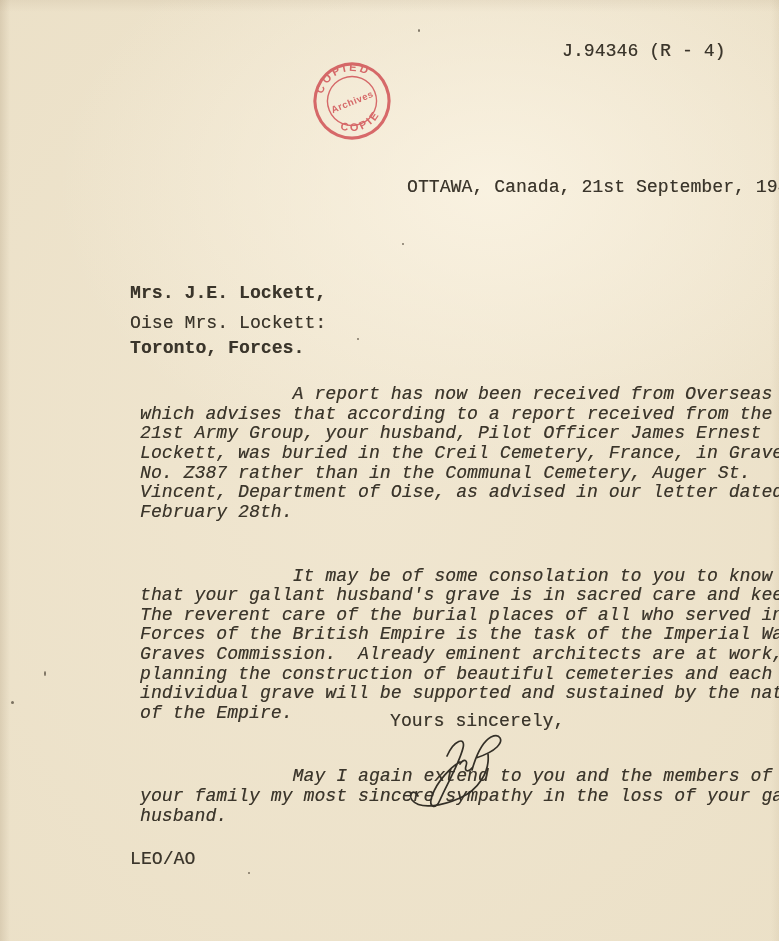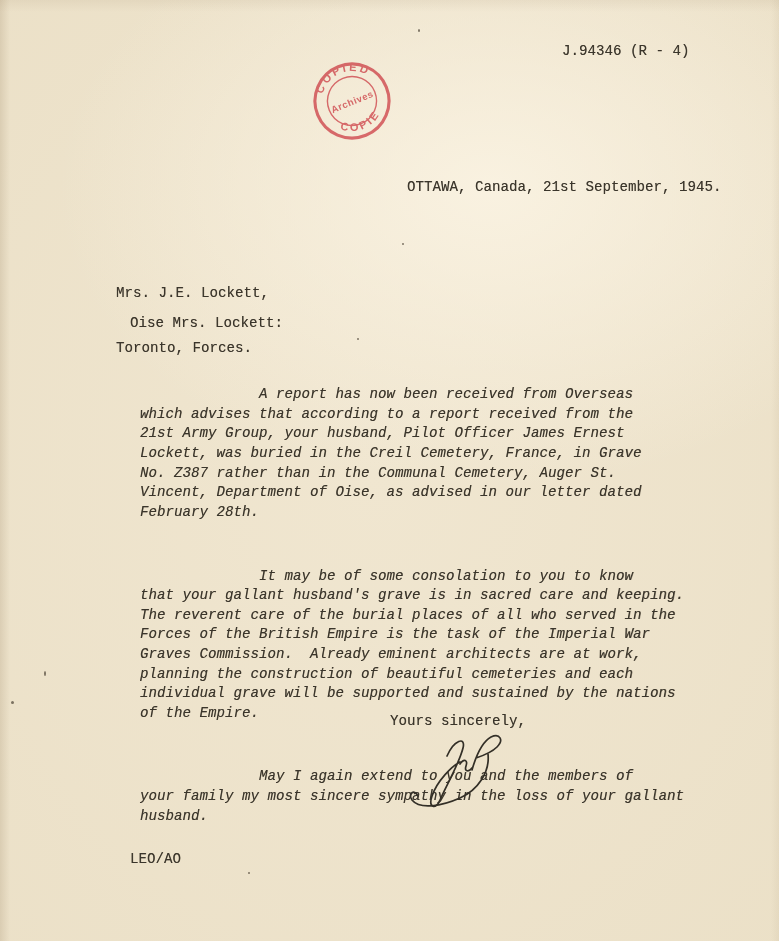--- a/index.html
+++ b/index.html
@@ -13,28 +13,28 @@
     background-image:
       linear-gradient(90deg, rgba(148,125,92,0.20), rgba(148,125,92,0) 10px),
       linear-gradient(180deg, rgba(148,125,92,0.10), rgba(148,125,92,0) 12px),
       linear-gradient(270deg, rgba(148,125,92,0.08), rgba(148,125,92,0) 8px),
       radial-gradient(ellipse 620px 430px at 63% 20%, rgba(251,244,228,0.85), rgba(251,244,228,0) 70%),
       radial-gradient(ellipse 1000px 1200px at 48% 50%, #f0e6d0 0%, #ebe0c7 60%, #e2d4b7 100%);
   }
   .type {
     position: absolute;
     white-space: pre;
-    font-size: 14px;
+    font-size: 18px;
     line-height: 19.6px;
     letter-spacing: 0.1px;
     text-shadow: 0.3px 0.3px 0.6px rgba(58,49,36,0.55);
   }
   .ref-number   { left: 562px; top: 42px; }
   .dateline     { left: 407px; top: 178px; text-align: center; }
-  .recipient    { left: 116px; top: 248px; line-height: 18.2px; }
+  .recipient    { left: 130px; top: 248px; line-height: 18.2px; font-weight: bold; }
   .salutation   { left: 130px; top: 314px; }
   .letter-body  { left: 128px; top: 346px; width: 600px; }
   .letter-body .para { white-space: pre; margin: 0 0 5px 12px; font-style: italic; }
   .closing      { left: 390px; top: 712px; }
   .sig-block    { left: 404px; top: 808px; line-height: 18.4px; }
   .sig-block .sig-line1 { margin-left: 6px; }
   .initials     { left: 130px; top: 850px; }
   .stamp {
     position: absolute;
     left: 304px; top: 53px;

